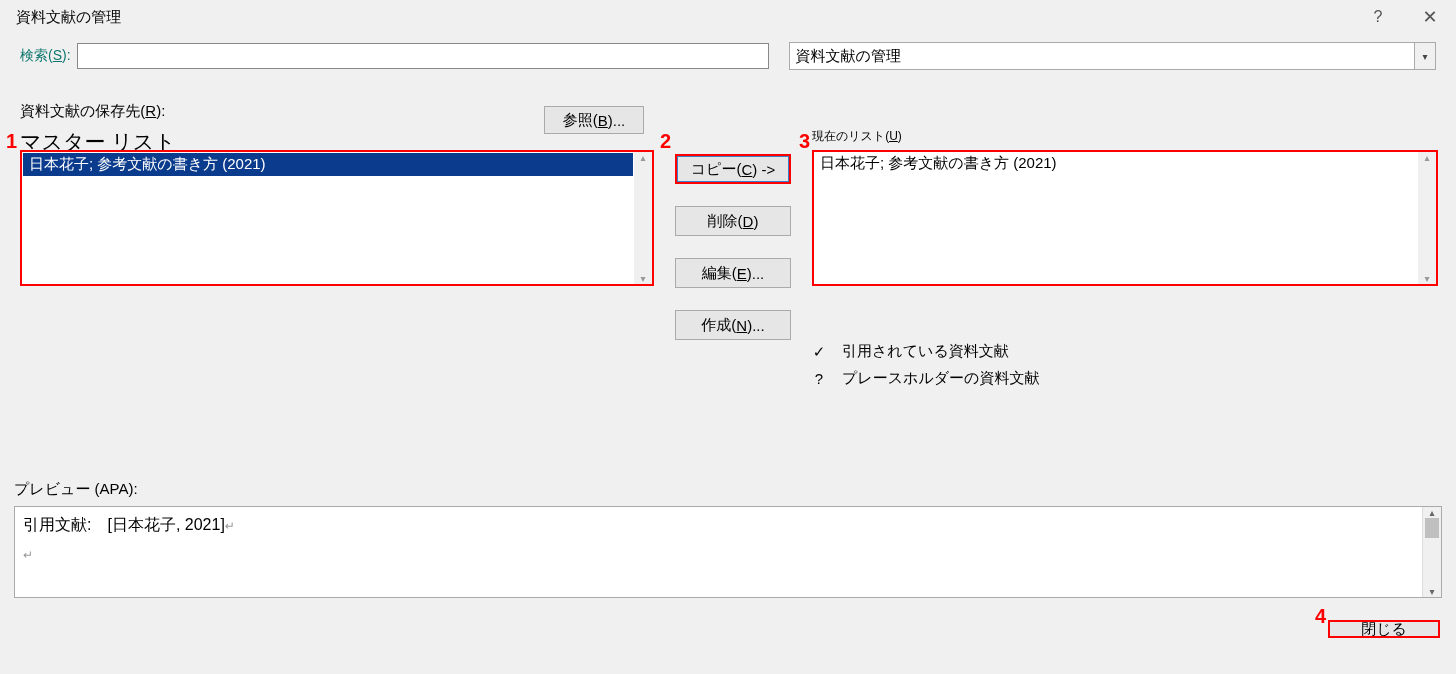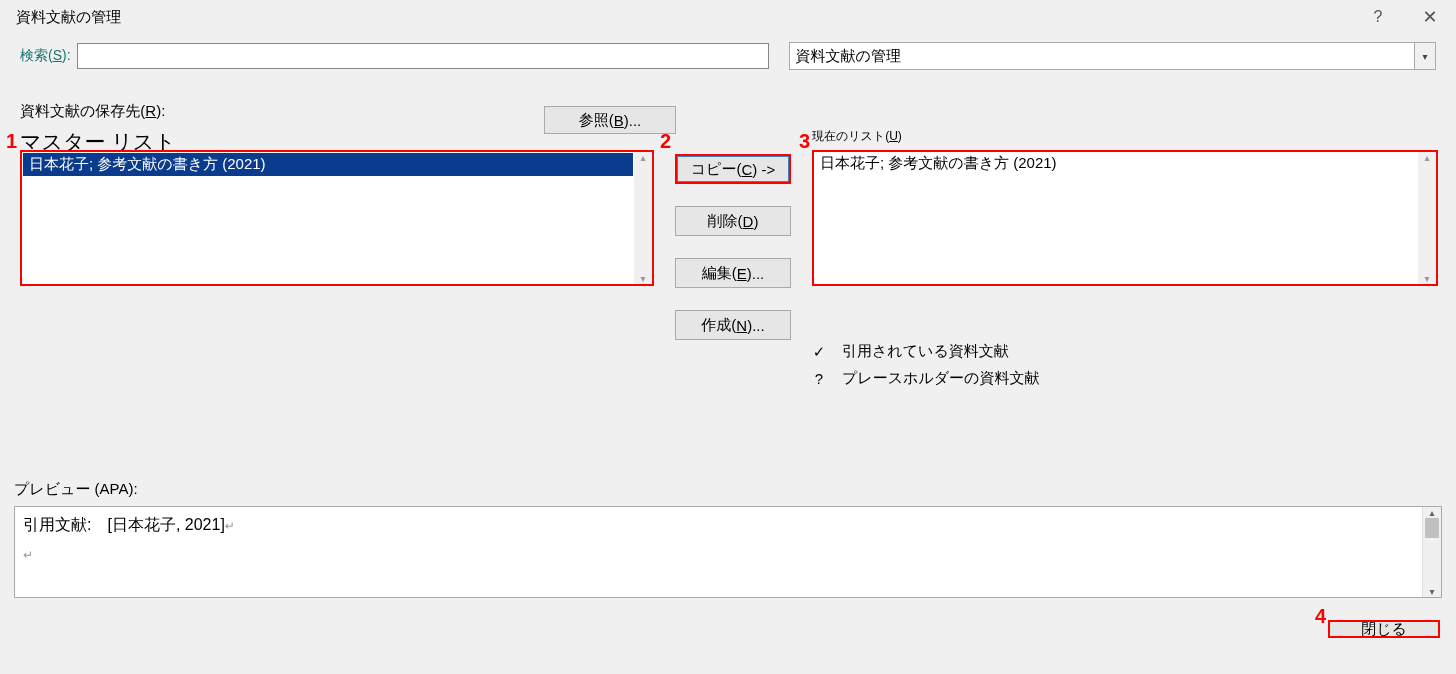--- a/index.html
+++ b/index.html
@@ -102,21 +102,21 @@
   .master-lbl {
     position: absolute;
     left: 0;
     top: 26px;
     font-size: 21px;
   }
   .browse-btn {
     position: absolute;
     left: 524px;
     top: 4px;
-    width: 132px;
+    width: 100px;
     height: 28px;
   }
   .btn {
     border: 1px solid #aaa;
     background: #e6e6e6;
     display: flex;
     align-items: center;
     justify-content: center;
     font-size: 15px;
     cursor: pointer;

